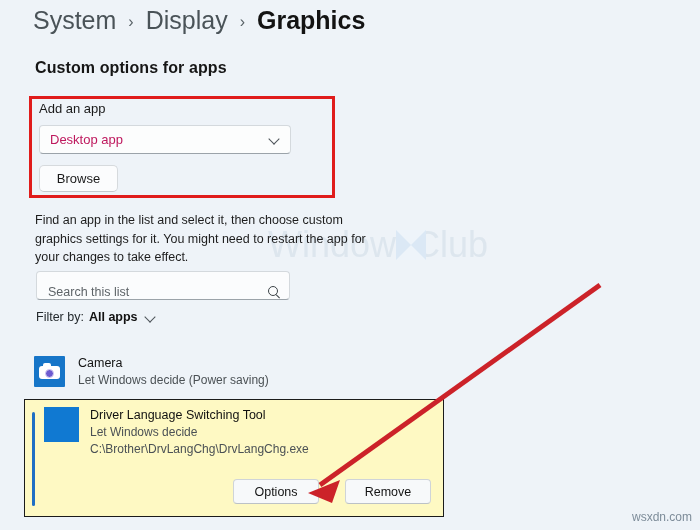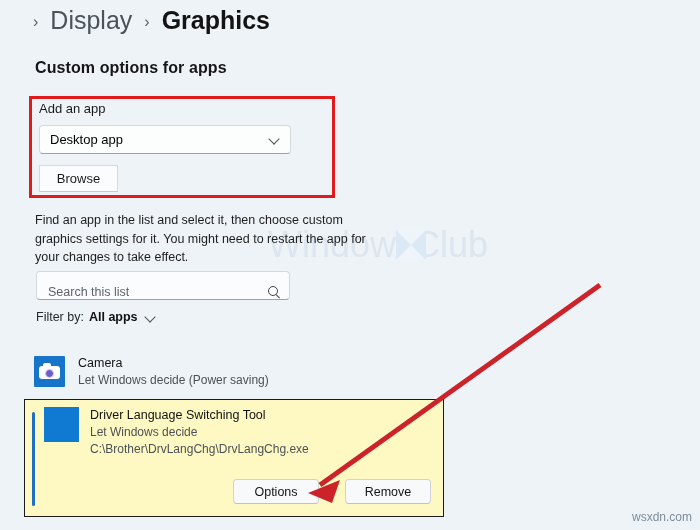--- a/index.html
+++ b/index.html
@@ -138,21 +138,21 @@
     border: 1px solid #d4d9dd;
     border-bottom-color: #9ba3a9;
     border-radius: 4px;
     display: flex;
     align-items: center;
     padding: 0 10px;
     z-index: 4;
   }
   #app-type-select .sel-value {
     font-size: 13px;
-    color: #000000;
+    color: #be185d;
     flex: 1;
   }
   .chev {
     width: 11px;
     height: 11px;
     position: relative;
     flex: none;
   }
   .chev::before {
     content: "";
@@ -165,21 +165,21 @@
   }
   #browse-button {
     position: absolute;
     left: 39px;
     top: 165px;
     width: 79px;
     height: 27px;
     background: #fbfcfd;
     border: 1px solid #d6dadd;
     border-bottom-color: #c4c9cd;
-    border-radius: 0;
+    border-radius: 5px;
     font-size: 13px;
     color: #1a1a1a;
     display: flex;
     align-items: center;
     justify-content: center;
     z-index: 4;
     font-family: "Liberation Sans", sans-serif;
   }
 
   
@@ -398,20 +398,21 @@
 <body>
 
 <div id="watermark-club">
   <div class="wm-logo"></div>
   <div class="wm-line2">WindowsClub</div>
 </div>
 
 <div id="watermark-site">wsxdn.com</div>
 
 <nav id="breadcrumb">
+  <span class="crumb">System</span>
   <span class="crumb-sep">›</span>
   <span class="crumb">Display</span>
   <span class="crumb-sep">›</span>
   <span class="crumb current">Graphics</span>
 </nav>
 
 <h2 id="section-title">Custom options for apps</h2>
 
 <div id="add-app-box"></div>
 <div id="add-app-label">Add an app</div>

